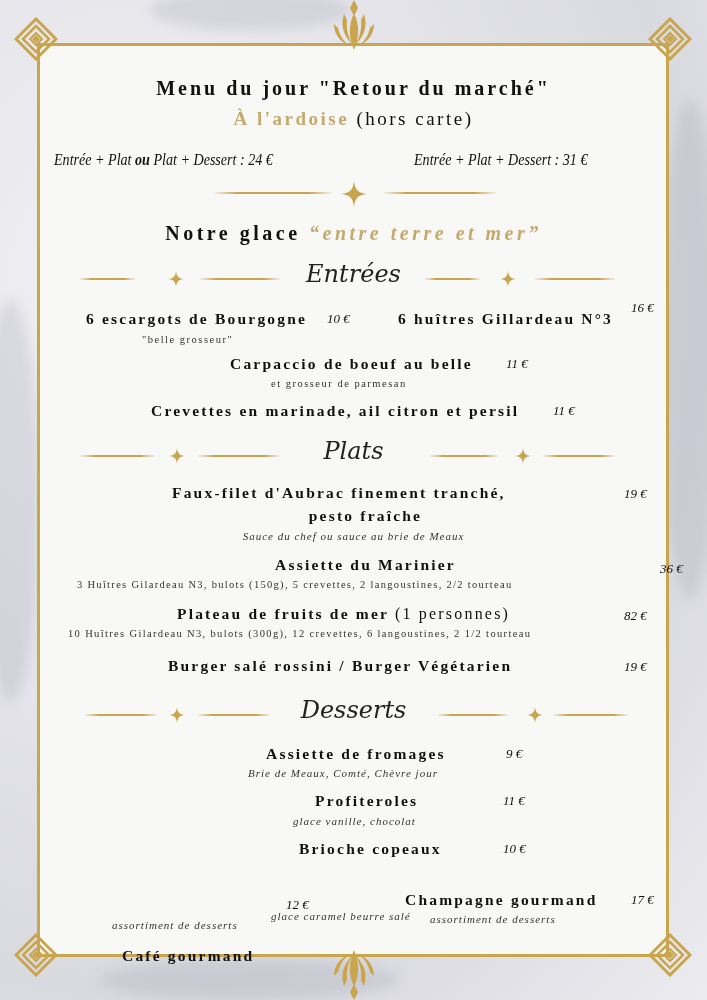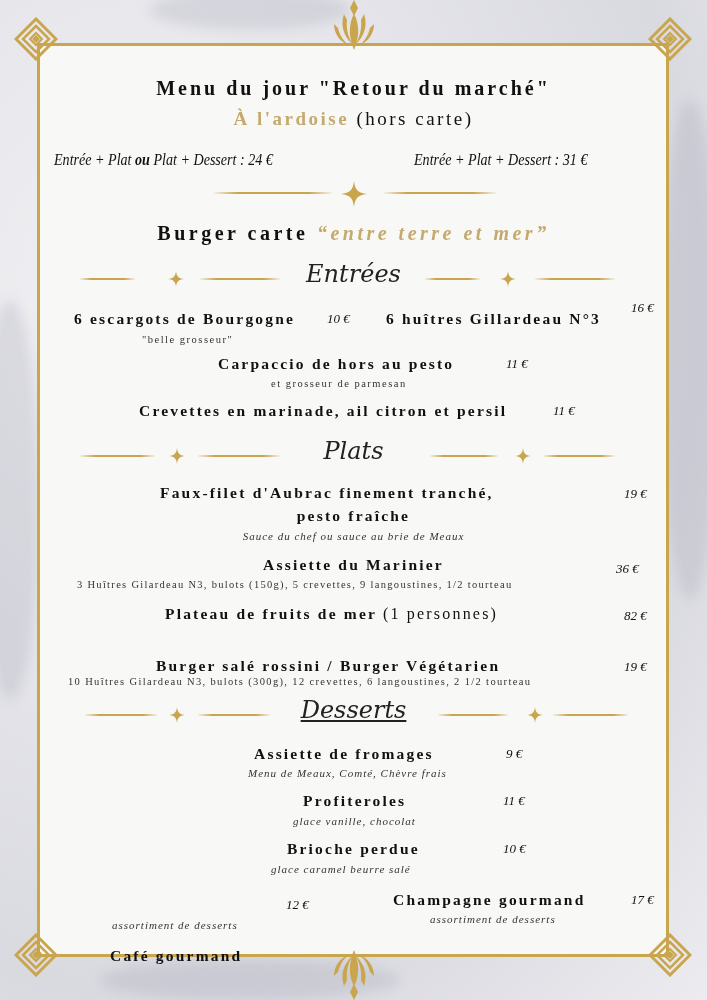--- a/index.html
+++ b/index.html
@@ -20,21 +20,21 @@
   .c { position:absolute; left:0; width:707px; text-align:center; white-space:nowrap; }
   .abs { position:absolute; white-space:nowrap; }
   .title { font-weight:bold; font-size:20px; letter-spacing:3px; }
   .gold { color:#c4aa6e; }
   .subtitle { font-size:19px; letter-spacing:2.5px; }
   .formula { font-style:italic; font-size:16px; font-family:"Liberation Serif", serif; transform:scaleX(0.88); transform-origin:left; }
   .formula b { font-weight:bold; }
   .carte { font-weight:bold; font-size:20px; letter-spacing:3.5px; }
   .carte i { font-weight:bold; font-style:italic; color:#c4aa6e; letter-spacing:3.5px; }
   .script { font-family:"DejaVu Serif", serif; font-style:italic; font-size:24px; font-weight:normal; letter-spacing:0; color:#222; }
-  .dish { font-weight:bold; font-size:15.5px; letter-spacing:2.2px; }
+  .dish { font-weight:bold; font-size:15.5px; letter-spacing:2.2px;margin-left:12px; }
   .price { font-style:italic; font-size:13px; }
   .note { font-size:10.5px; letter-spacing:1.5px; color:#333; }
   .note-it { font-style:italic; font-size:11px; letter-spacing:1px; color:#333; }
   .divider { position:absolute; height:20px; }
   .line { position:absolute; top:9px; height:2px; background:linear-gradient(90deg, rgba(201,165,78,0.1), #c9a54e 20%, #c9a54e 80%, rgba(201,165,78,0.1)); }
   .star { position:absolute; }
 </style>
 </head>
 <body>
 
@@ -126,21 +126,21 @@
 
 <div class="divider" style="left:210px;top:183px;width:290px;">
   <div class="line" style="left:4px;width:118px;"></div>
   <div class="star" style="left:131px;top:-2px;"><svg width="26" height="26" viewBox="0 0 26 26">
         <path d="M13 0 C14 9 17 12 26 13 C17 14 14 17 13 26 C12 17 9 14 0 13 C9 12 12 9 13 0Z" fill="#c9a54e"></path>
       </svg></div>
   <div class="line" style="left:174px;width:112px;"></div>
 </div>
 
 <div class="c carte" style="top:222px;">
-  <span>Burger carte</span>
+  <span>Notre glace</span>
   <i>“entre terre et mer”</i>
 </div>
 
 <div class="divider" style="left:80px;top:269px;width:200px;">
   <div class="line" style="left:0;width:55px;"></div>
   <div class="star" style="left:88px;top:2px;"><svg width="16" height="16" viewBox="0 0 26 26">
         <path d="M13 0 C14 9 17 12 26 13 C17 14 14 17 13 26 C12 17 9 14 0 13 C9 12 12 9 13 0Z" fill="#c9a54e"></path>
       </svg></div>
   <div class="line" style="left:120px;width:80px;"></div>
 </div>
@@ -152,21 +152,21 @@
       </svg></div>
   <div class="line" style="left:110px;width:80px;"></div>
 </div>
 
 <div class="abs dish" style="left:74px;top:310px;">6 escargots de Bourgogne</div>
 <div class="abs price" style="left:327px;top:311px;">10 €</div>
 <div class="abs note" style="left:142px;top:334px;">"belle grosseur"</div>
 <div class="abs dish" style="left:386px;top:310px;">6 huîtres Gillardeau N°3</div>
 <div class="abs price" style="left:631px;top:300px;">16 €</div>
 
-<div class="abs dish" style="left:218px;top:355px;">Carpaccio de hors au pesto</div>
+<div class="abs dish" style="left:218px;top:355px;">Carpaccio de boeuf au belle</div>
 <div class="abs price" style="left:506px;top:356px;">11 €</div>
 <div class="abs note" style="left:271px;top:378px;">et grosseur de parmesan</div>
 
 <div class="abs dish" style="left:139px;top:402px;">Crevettes en marinade, ail citron et persil</div>
 <div class="abs price" style="left:553px;top:403px;">11 €</div>
 
 <div class="divider" style="left:80px;top:446px;width:200px;">
   <div class="line" style="left:0;width:75px;"></div>
   <div class="star" style="left:89px;top:2px;"><svg width="16" height="16" viewBox="0 0 26 26">
         <path d="M13 0 C14 9 17 12 26 13 C17 14 14 17 13 26 C12 17 9 14 0 13 C9 12 12 9 13 0Z" fill="#c9a54e"></path>
@@ -181,60 +181,60 @@
       </svg></div>
   <div class="line" style="left:118px;width:72px;"></div>
 </div>
 
 <div class="abs dish" style="left:160px;top:484px;">Faux-filet d'Aubrac finement tranché,</div>
 <div class="abs price" style="left:624px;top:486px;">19 €</div>
 <div class="c dish" style="top:507px;">pesto fraîche</div>
 <div class="c note-it" style="top:530px;">Sauce du chef ou sauce au brie de Meaux</div>
 
 <div class="c dish" style="top:556px;">Assiette du Marinier</div>
-<div class="abs price" style="left:616px;top:561px;">36 €</div>
-<div class="abs note" style="left:77px;top:579px;letter-spacing:1.3px;">3 Huîtres Gilardeau N3, bulots (150g), 5 crevettes, 9 langoustines, 1/2 tourteau</div>
+<div class="abs price" style="left:660px;top:561px;">36 €</div>
+<div class="abs note" style="left:77px;top:579px;letter-spacing:1.3px;">3 Huîtres Gilardeau N3, bulots (150g), 5 crevettes, 2 langoustines, 2/2 tourteau</div>
 
 <div class="abs dish" style="left:165px;top:605px;">
   <span>Plateau de fruits de mer</span>
   <span style="font-weight:normal;font-size:16px;">(1 personnes)</span>
 </div>
 <div class="abs price" style="left:624px;top:608px;">82 €</div>
-<div class="abs note" style="left:68px;top:628px;letter-spacing:1.35px;margin-top:48px;">10 Huîtres Gilardeau N3, bulots (300g), 12 crevettes, 6 langoustines, 2 1/2 tourteau</div>
+<div class="abs note" style="left:68px;top:628px;letter-spacing:1.35px;">10 Huîtres Gilardeau N3, bulots (300g), 12 crevettes, 6 langoustines, 2 1/2 tourteau</div>
 
 <div class="abs dish" style="left:156px;top:657px;">Burger salé rossini / Burger Végétarien</div>
 <div class="abs price" style="left:624px;top:659px;">19 €</div>
 
 <div class="divider" style="left:80px;top:705px;width:200px;">
   <div class="line" style="left:5px;width:72px;"></div>
   <div class="star" style="left:89px;top:2px;"><svg width="16" height="16" viewBox="0 0 26 26">
         <path d="M13 0 C14 9 17 12 26 13 C17 14 14 17 13 26 C12 17 9 14 0 13 C9 12 12 9 13 0Z" fill="#c9a54e"></path>
       </svg></div>
   <div class="line" style="left:118px;width:72px;"></div>
 </div>
-<div class="c script" style="top:696px;text-decoration:underline;">Desserts</div>
+<div class="c script" style="top:696px;">Desserts</div>
 <div class="divider" style="left:438px;top:705px;width:200px;">
   <div class="line" style="left:0;width:70px;"></div>
   <div class="star" style="left:89px;top:2px;"><svg width="16" height="16" viewBox="0 0 26 26">
         <path d="M13 0 C14 9 17 12 26 13 C17 14 14 17 13 26 C12 17 9 14 0 13 C9 12 12 9 13 0Z" fill="#c9a54e"></path>
       </svg></div>
   <div class="line" style="left:115px;width:75px;"></div>
 </div>
 
 <div class="abs dish" style="left:254px;top:745px;">Assiette de fromages</div>
 <div class="abs price" style="left:506px;top:746px;">9 €</div>
-<div class="abs note-it" style="left:248px;top:767px;">Menu de Meaux, Comté, Chèvre frais</div>
+<div class="abs note-it" style="left:248px;top:767px;">Brie de Meaux, Comté, Chèvre jour</div>
 
 <div class="abs dish" style="left:303px;top:792px;">Profiteroles</div>
 <div class="abs price" style="left:503px;top:793px;">11 €</div>
 <div class="abs note-it" style="left:293px;top:815px;">glace vanille, chocolat</div>
 
-<div class="abs dish" style="left:287px;top:840px;">Brioche perdue</div>
+<div class="abs dish" style="left:287px;top:840px;">Brioche copeaux</div>
 <div class="abs price" style="left:503px;top:841px;">10 €</div>
-<div class="abs note-it" style="left:271px;top:863px;">glace caramel beurre salé</div>
+<div class="abs note-it" style="left:271px;top:910px;">glace caramel beurre salé</div>
 
 <div class="abs dish" style="left:110px;top:947px;">Café gourmand</div>
 <div class="abs price" style="left:286px;top:897px;">12 €</div>
 <div class="abs note-it" style="left:112px;top:919px;">assortiment de desserts</div>
 
 <div class="abs dish" style="left:393px;top:891px;">Champagne gourmand</div>
 <div class="abs price" style="left:631px;top:892px;">17 €</div>
 <div class="abs note-it" style="left:430px;top:913px;">assortiment de desserts</div>
 
 </body></html>

